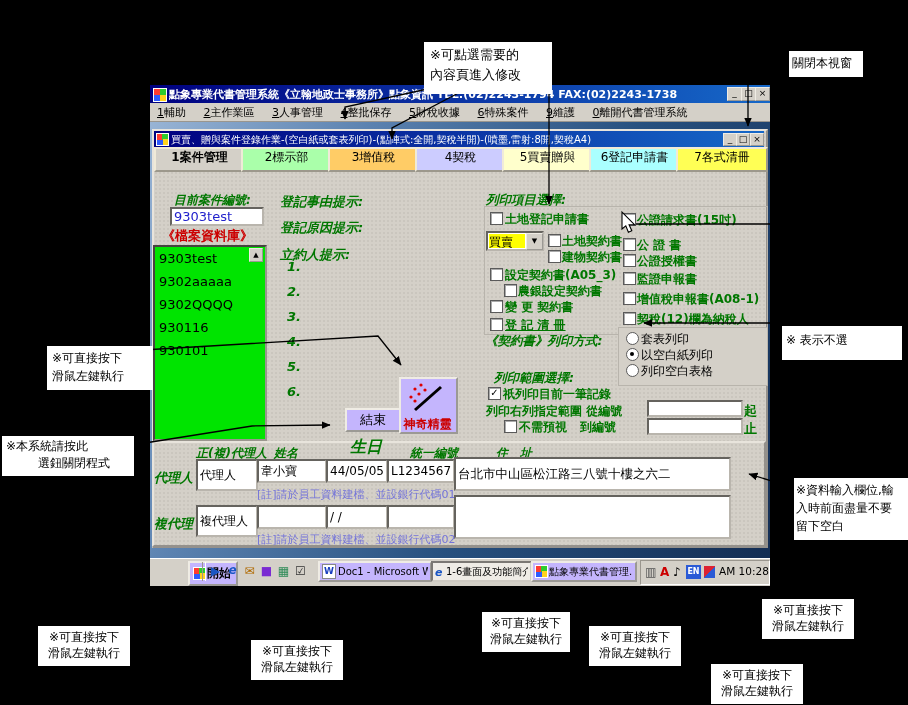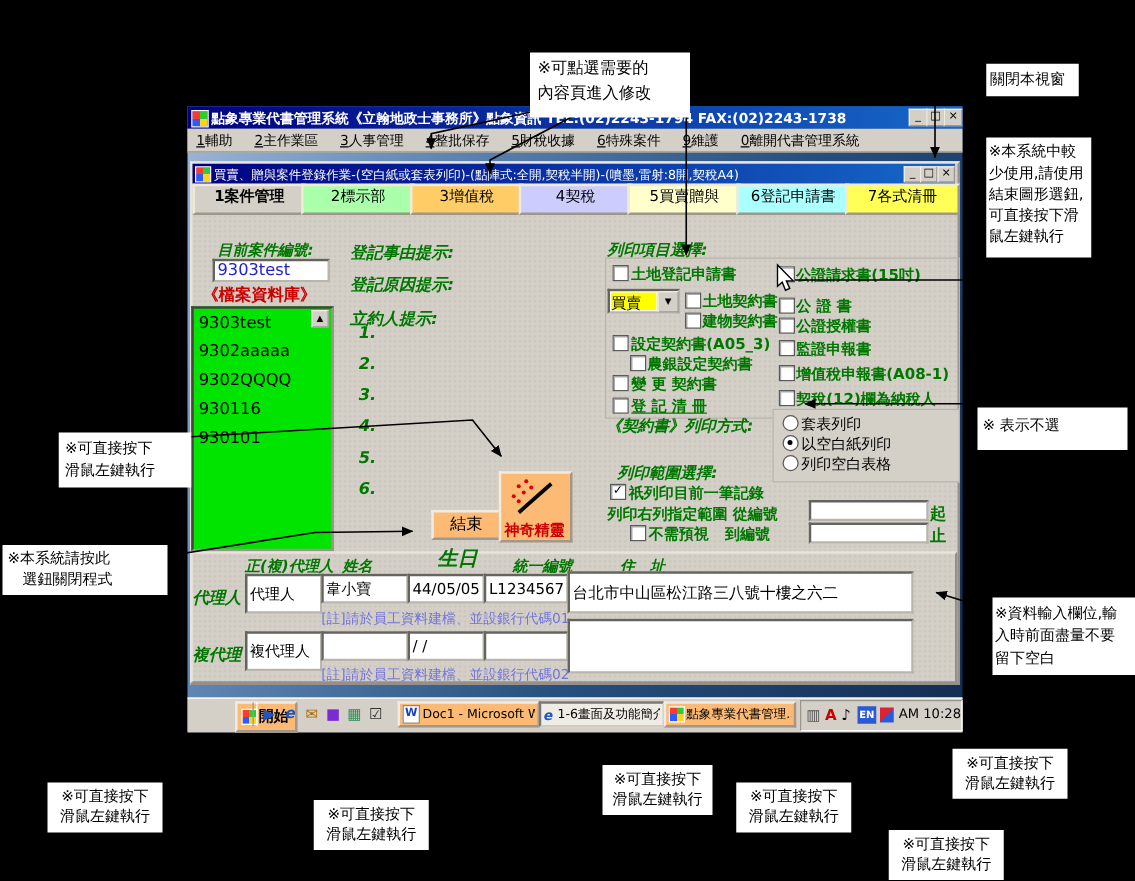--- a/index.html
+++ b/index.html
@@ -15,21 +15,21 @@
   .menu-item{display:inline-block;margin:2px 7px 0 7px;}
   .desktop{background:linear-gradient(115deg,#9db8d8 0%,#5b82b0 28%,#27507f 60%,#122c52 100%);}
   .winframe{background:#d4d0c8;border:2px outset #e8e4dc;
             background-image:radial-gradient(#cac6be 1px,transparent 1px);background-size:4px 4px;}
   .tab{border:2px outset #f0ead8;font-size:12px;text-align:center;line-height:17px;color:#000;overflow:hidden;}
   
   .lbl{color:#007700;font-weight:bold;white-space:nowrap;font-style:italic;}
   .red{color:#cc0000;font-weight:bold;white-space:nowrap;}
   .field{background:#fff;border:2px inset #b9b5ad;font-family:inherit;color:#000;}
   input.field{padding:0 2px;margin:0;}
-  .raised{background:#fdba74;border:2px outset #efece4;}
+  .raised{background:#c4b5fd;border:2px outset #efece4;}
   .cb{position:absolute;width:11px;height:11px;background:#fff;border:1px solid #5a5a5a;
       box-shadow:inset 1px 1px 0 #aaa;font-size:10px;line-height:10px;text-align:center;color:#000;}
   .radio{position:absolute;width:11px;height:11px;background:#fff;border:1px solid #5a5a5a;border-radius:50%;}
   .radio.sel::after{content:"";position:absolute;left:3px;top:3px;width:4px;height:4px;border-radius:50%;background:#000;}
   .cblbl{position:absolute;color:#007700;font-weight:bold;font-size:12px;white-space:nowrap;}
   .blklbl{position:absolute;color:#000;font-size:12px;white-space:nowrap;}
   .listbox{background:#00e400;border:2px inset #9a968e;}
   .listitem{height:23px;line-height:23px;padding-left:4px;font-size:13px;color:#000;white-space:nowrap;}
   .note{position:absolute;background:#fff;color:#000;z-index:11;}
   .note div{white-space:nowrap;}
@@ -259,35 +259,28 @@
     <polyline points="790,599 758,591" fill="none" stroke="#000" stroke-width="1.3" marker-end="url(#ah)"></polyline>
     <polyline points="747,664 717,592" fill="none" stroke="#000" stroke-width="1.3" marker-end="url(#ah)"></polyline>
     <path d="M622,212 l0,17 l3.8,-3.2 l2.6,6.4 l3.4,-1.5 l-2.7,-6 l5.4,0 z" fill="#fff" stroke="#000" stroke-width="1.1"></path>
   </svg>
 
   <div class="note" style="left:424px;top:42px;width:116px;height:46px;padding:3px 6px;font-size:13px;line-height:20px;">
     <div>※可點選需要的</div>
     <div>內容頁進入修改</div>
   </div>
   <div class="note" style="left:789px;top:51px;width:68px;height:22px;padding:4px 3px 0 3px;font-size:12px;">關閉本視窗</div>
-  <div class="note" style="left:789px;top:110px;width:80px;height:90px;padding:3px 2px;font-size:12px;line-height:17px;">
-    <div>※本系統中較</div>
-    <div>少使用,請使用</div>
-    <div>結束圖形選鈕,</div>
-    <div>可直接按下滑</div>
-    <div>鼠左鍵執行</div>
-  </div>
   <div class="note" style="left:782px;top:326px;width:112px;height:28px;padding:6px 4px 0 4px;font-size:12px;">※ 表示不選</div>
   <div class="note" style="left:47px;top:346px;width:96px;height:38px;padding:3px 5px;font-size:12px;line-height:18px;">
     <div>※可直接按下</div>
     <div>滑鼠左鍵執行</div>
   </div>
   <div class="note" style="left:2px;top:436px;width:124px;height:36px;padding:2px 4px;font-size:12px;line-height:17px;">
     <div>※本系統請按此</div>
-    <div style="padding-left:12px;">選鈕關閉程式</div>
+    <div style="padding-left:12px;text-align:center;">選鈕關閉程式</div>
   </div>
   <div class="note" style="left:794px;top:478px;width:114px;height:56px;padding:3px 2px;font-size:12px;line-height:18px;">
     <div>※資料輸入欄位,輸</div>
     <div>入時前面盡量不要</div>
     <div>留下空白</div>
   </div>
 
   <div class="note" style="left:38px;top:626px;width:88px;height:34px;padding:3px 2px;font-size:12px;line-height:16px;text-align:center;">
     <div>※可直接按下</div>
     <div>滑鼠左鍵執行</div>

